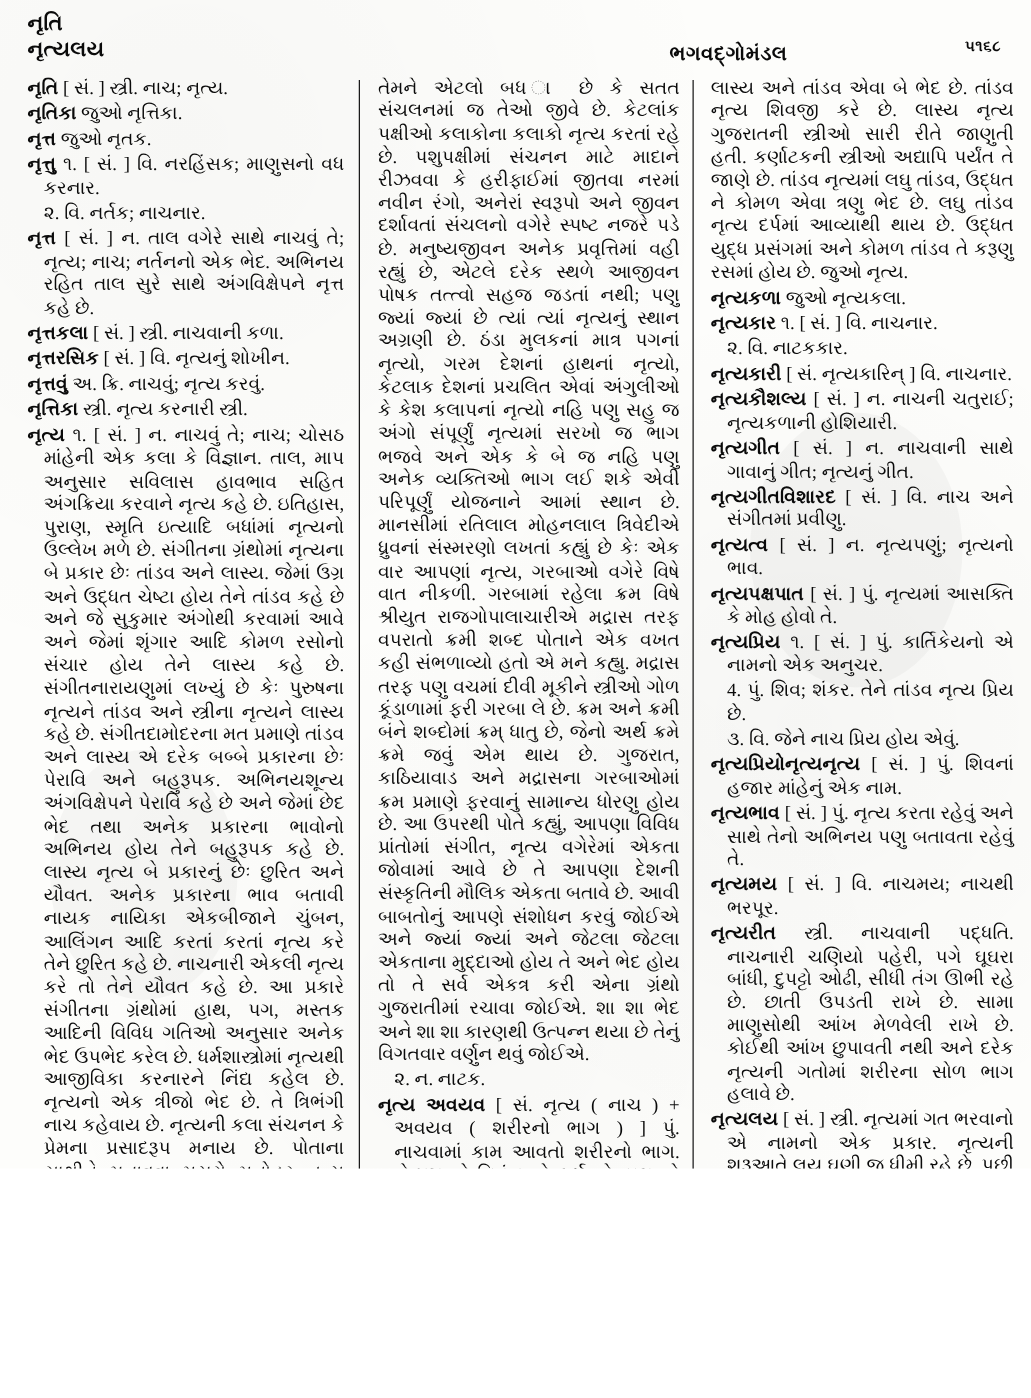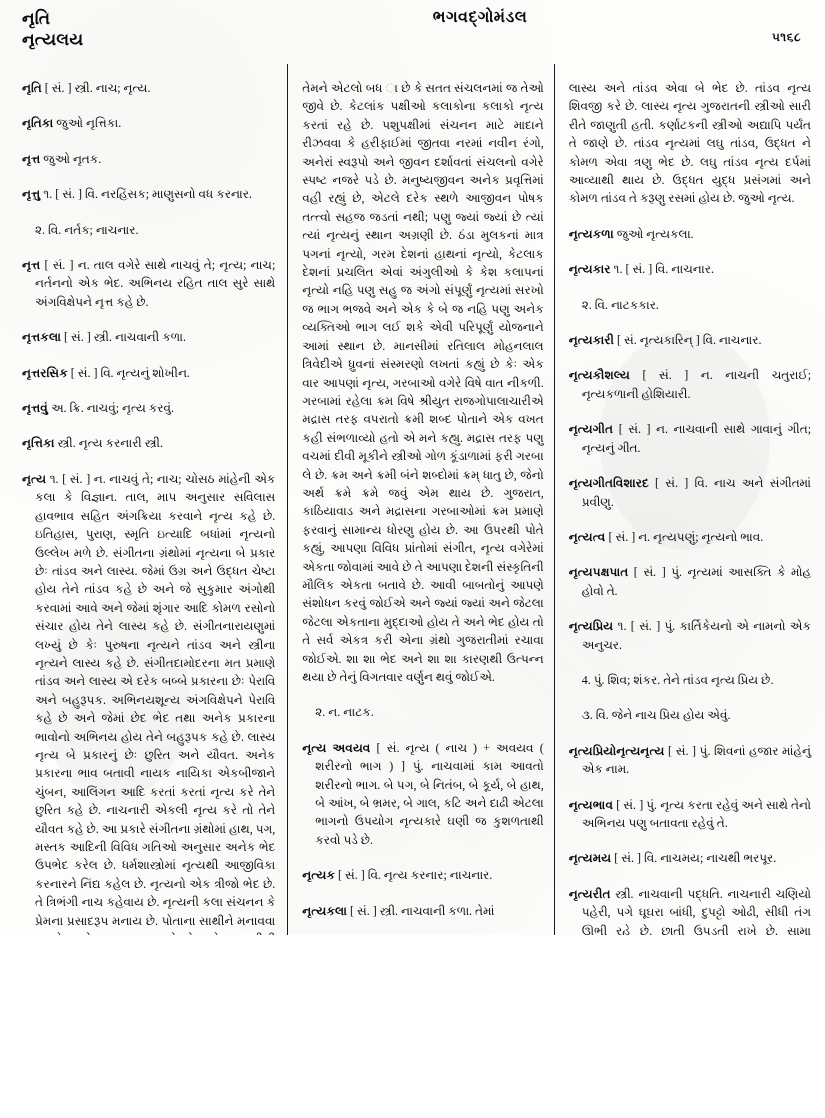--- a/index.html
+++ b/index.html
@@ -41,23 +41,23 @@
     width: 230px;
     font-weight: bold;
     font-size: 17px;
     line-height: 21px;
     letter-spacing: 0.2px;
   }
   .rh-left div { white-space: nowrap; }
   .rh-center {
     position: absolute;
     left: 330px;
-    top: 8px;
+    top: 34px;
     width: 300px;
-    text-align: center;
+    text-align: right;
     font-weight: bold;
     font-size: 16px;
     letter-spacing: 0.4px;
   }
   .rh-page {
     position: absolute;
     right: 24px;
     top: 30px;
     font-weight: bold;
     font-size: 12px;
@@ -87,22 +87,22 @@
   .rule {
     width: 0;
     border-left: 1px solid #1a1a1a;
     margin: 2px 0 6px 0;
     flex: 0 0 auto;
     align-self: stretch;
   }
 
   
   .entry {
-    margin: 17px 0 2px 0;
-    font-size: 12px;
+    margin: 0 0 2px 0;
+    font-size: 15px;
     line-height: 18.4px;
     text-align: justify;
     text-justify: inter-word;
     text-indent: 0;
     padding-left: 13px;
     text-indent: -13px;
   }
   .entry.cont {
     padding-left: 0;
     text-indent: 0;

